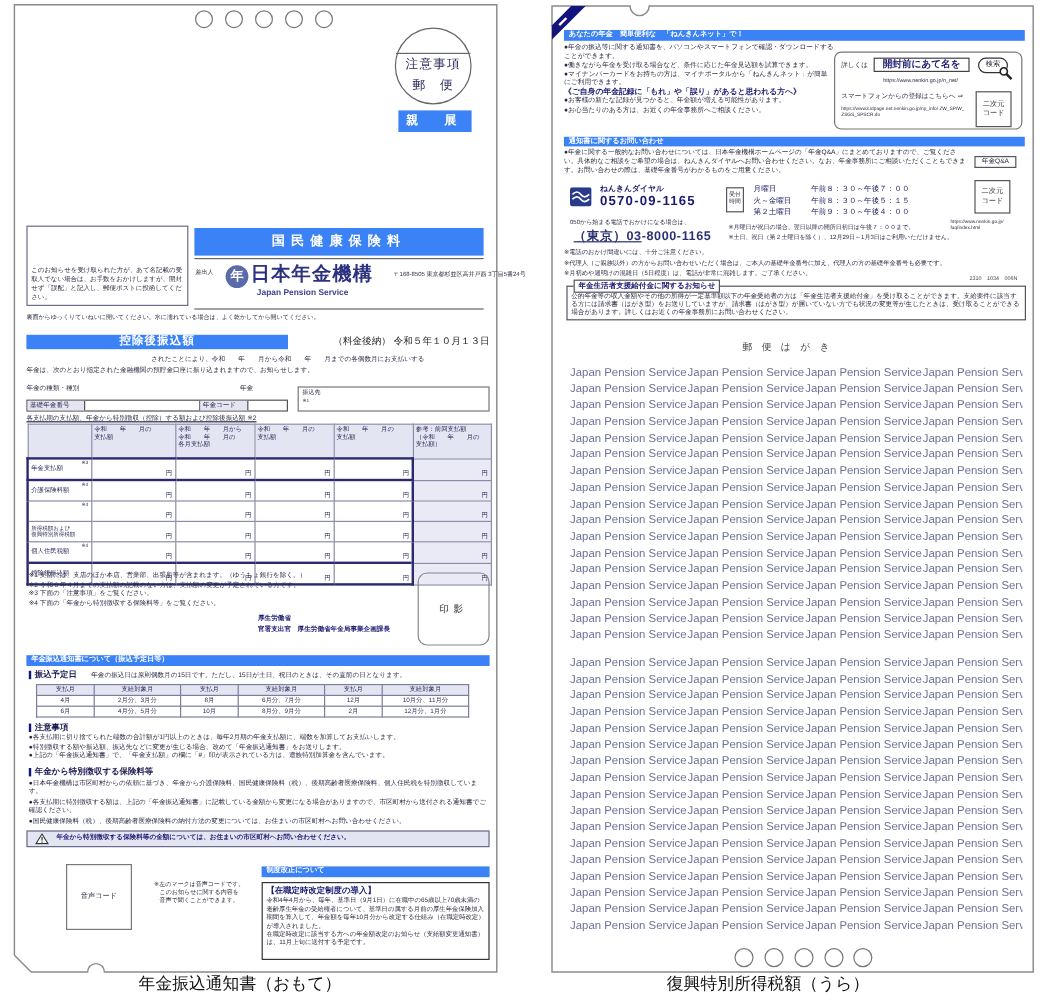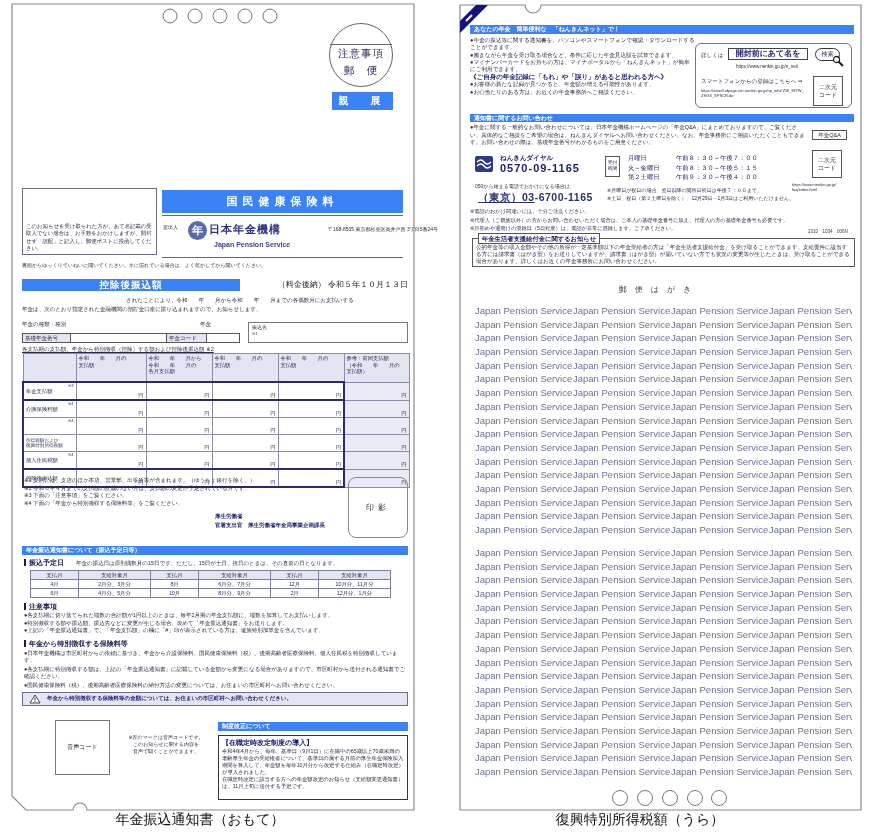--- a/index.html
+++ b/index.html
@@ -98,21 +98,21 @@
 <div class="abs confidential navy-bar">親　展</div>
 
 <div class="abs warn">
   <div class="abs t5" style="left:3px;top:34px;width:128px;font-size:5.4px;line-height:7.3px;">このお知らせを受け取られた方が、あて名記載の受取人でない場合は、お手数をおかけしますが、開封せず「誤配」と記入し、郵便ポストに投函してください。</div>
 </div>
 
 <div class="abs banner navy-bar">国民健康保険料</div>
 <div class="abs hline" style="left:162px;top:215px;width:241px;"></div>
 <div class="abs t5" style="left:163px;top:224px;">差出人</div>
 <div class="abs" style="left:188px;top:221px;width:19px;height:19px;border-radius:50%;background:#5b6aa8;color:#fff;text-align:center;line-height:19px;font-size:11px;font-weight:bold;">年</div>
-<div class="abs nowrap" style="left:209px;top:219px;font-size:11px;line-height:20px;font-weight:bold;color:#2d3280;letter-spacing:1px;">日本年金機構</div>
+<div class="abs nowrap" style="left:209px;top:219px;font-size:16px;line-height:20px;font-weight:bold;color:#2d3280;letter-spacing:1px;">日本年金機構</div>
 <div class="abs nowrap" style="left:214px;top:240px;font-size:7px;line-height:9px;font-weight:bold;color:#3c4290;">Japan Pension Service</div>
 <div class="abs pl t5 nowrap" style="left:328px;top:226px;">〒168-8505
 東京都杉並区高井戸西
 3丁目5番24号</div>
 <div class="abs hline" style="left:162px;top:257px;width:241px;"></div>
 <div class="abs t5 nowrap" style="left:22px;top:262px;">裏面からゆっくりていねいに開いてください。水に濡れている場合は、よく乾かしてから開いてください。</div>
 
 <div class="abs title-bar navy-bar">控除後振込額</div>
 <div class="abs nowrap" style="left:250px;top:280px;width:158px;text-align:right;font-size:8px;line-height:10px;color:#222;">（料金後納） 令和５年１０月１３日</div>
 <div class="abs t55 nowrap" style="left:126px;top:297px;">されたことにより、令和　　年　　月から令和　　年　　月までの各偶数月にお支払いする</div>
@@ -347,21 +347,21 @@
       <span>午前８：３０～午後５：１５</span>
     </div>
   <div class="hours-row">
       <span class="d">第２土曜日</span>
       <span>午前９：３０～午後４：００</span>
     </div>
 </div>
 <div class="abs qr pl" style="left:812px;top:150px;width:30px;height:28px;">二次元
 コード</div>
 <div class="abs t5 nowrap" style="left:475px;top:183px;">050から始まる電話でおかけになる場合は、</div>
-<div class="abs bold nowrap" style="left:478px;top:191px;font-size:10.5px;line-height:12px;color:#2a3070;letter-spacing:0.5px;"><span style="text-decoration:underline;">（東京）03</span><span>-6700-1165</span></div>
+<div class="abs bold nowrap" style="left:478px;top:191px;font-size:10.5px;line-height:12px;color:#2a3070;letter-spacing:0.5px;"><span style="text-decoration:underline;">（東京）03</span><span>-8000-1165</span></div>
 <div class="abs t5 nowrap" style="left:607px;top:187px;">※月曜日が祝日の場合、翌日以降の開所日初日は午後７：００まで。</div>
 <div class="abs t5 nowrap" style="left:607px;top:195px;">※土日、祝日（第２土曜日を除く）、12月29日～1月3日はご利用いただけません。</div>
 <div class="abs pl" style="left:792px;top:182px;font-size:4px;line-height:5px;">https://www.nenkin.go.jp/
 faq/index.html</div>
 <div class="abs" style="left:470px;top:207px;width:385px;">
   <div class="nowrap" style="font-size:5.2px;line-height:8.5px;">※電話のおかけ間違いには、十分ご注意ください。</div>
   <div class="nowrap" style="font-size:5.2px;line-height:8.5px;">※代理人（ご親族以外）の方からお問い合わせいただく場合は、ご本人の基礎年金番号に加え、代理人の方の基礎年金番号も必要です。</div>
   <div class="nowrap" style="font-size:5.2px;line-height:8.5px;">※月初めや週明けの混雑日（5日程度）は、電話が非常に混雑します。ご了承ください。</div>
 </div>
 <div class="abs nowrap" style="left:808px;top:229px;font-size:4.5px;line-height:6px;color:#444;">2310　1034　006N</div>

